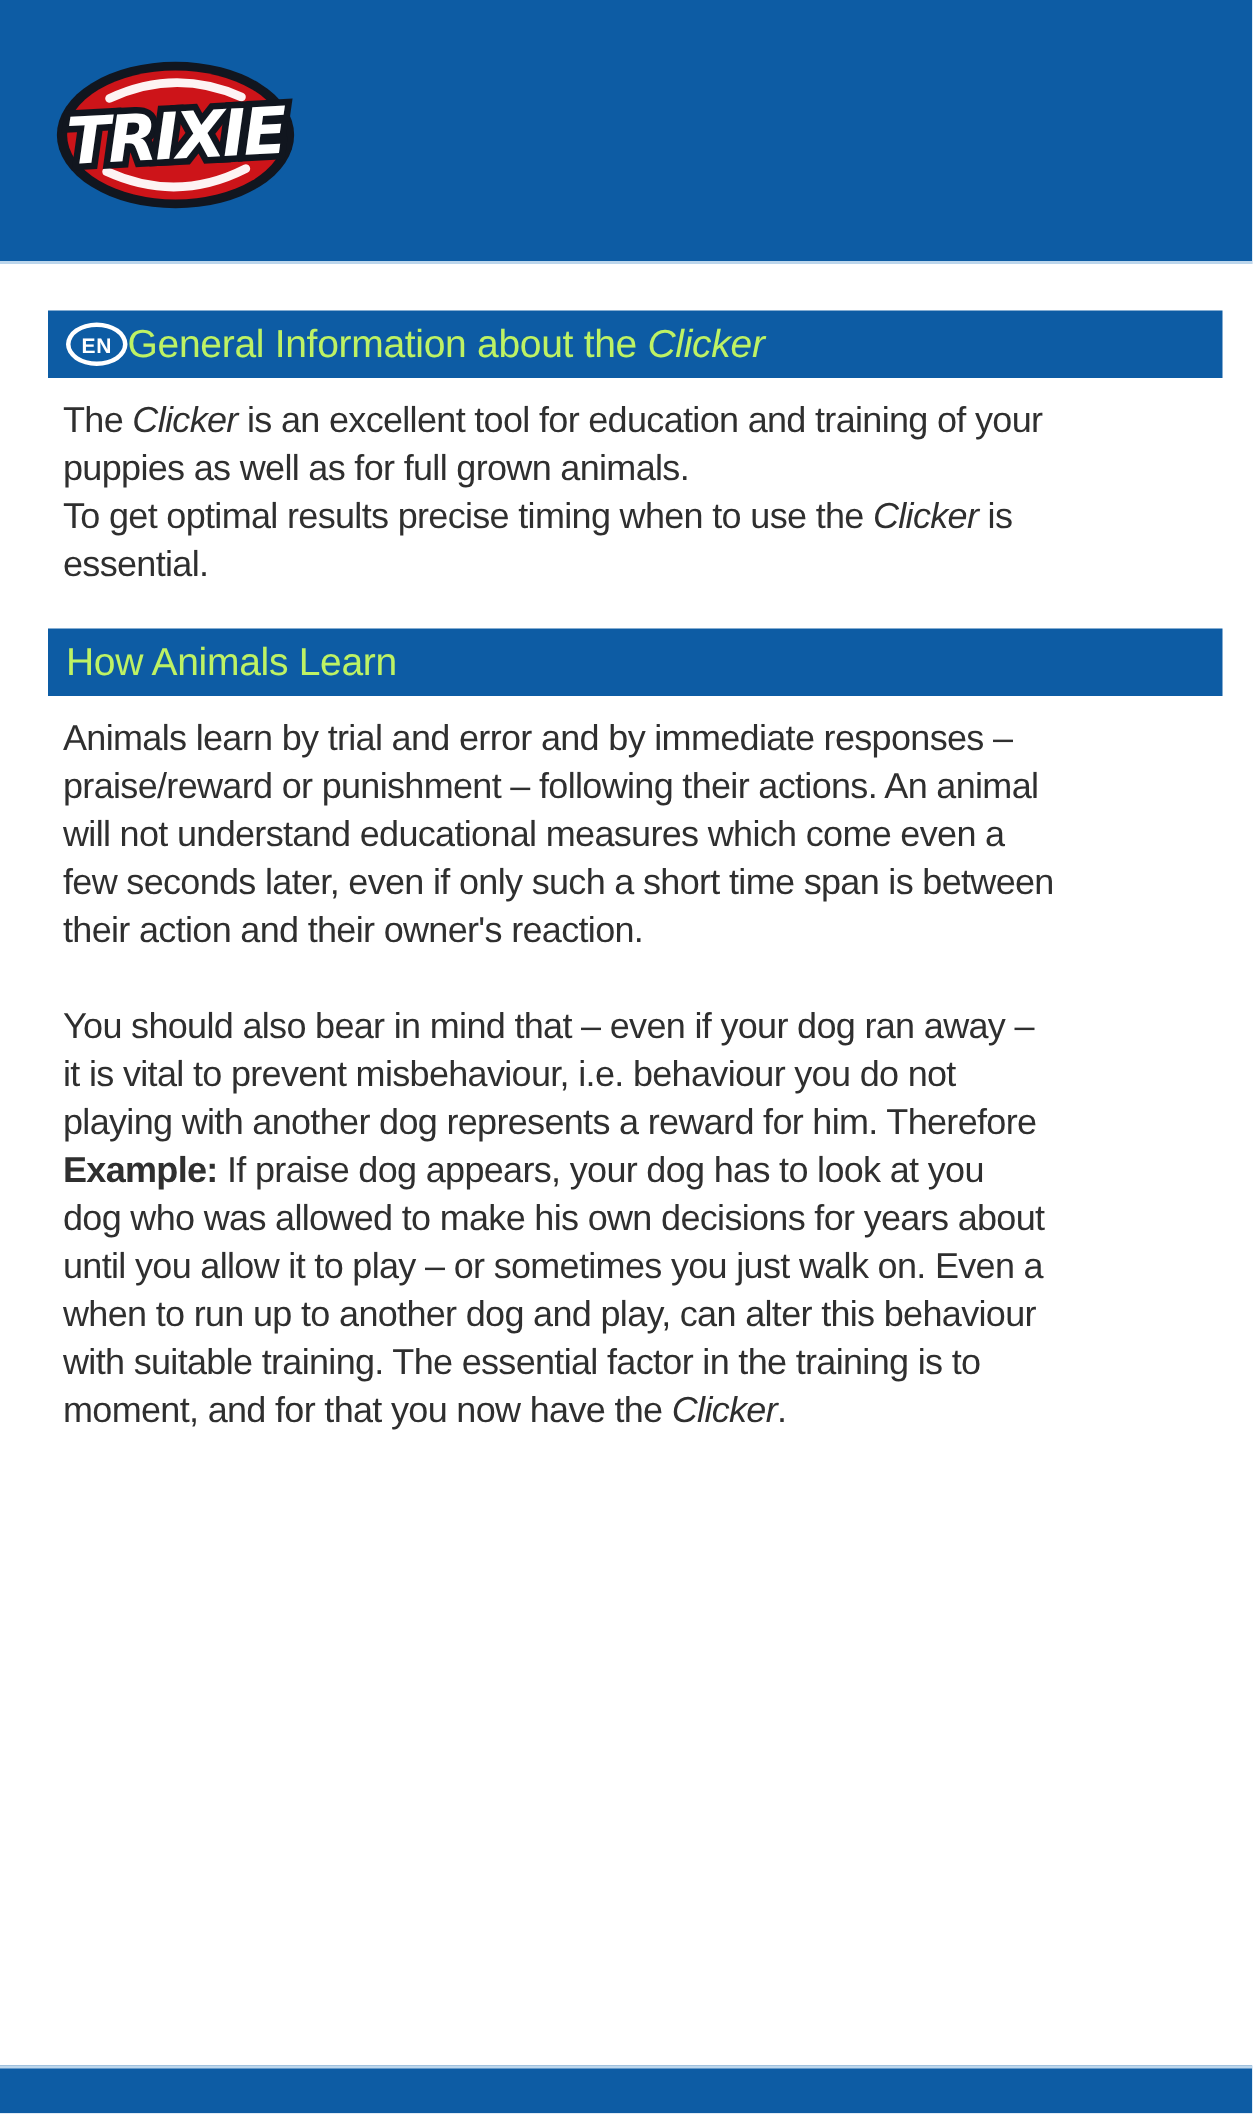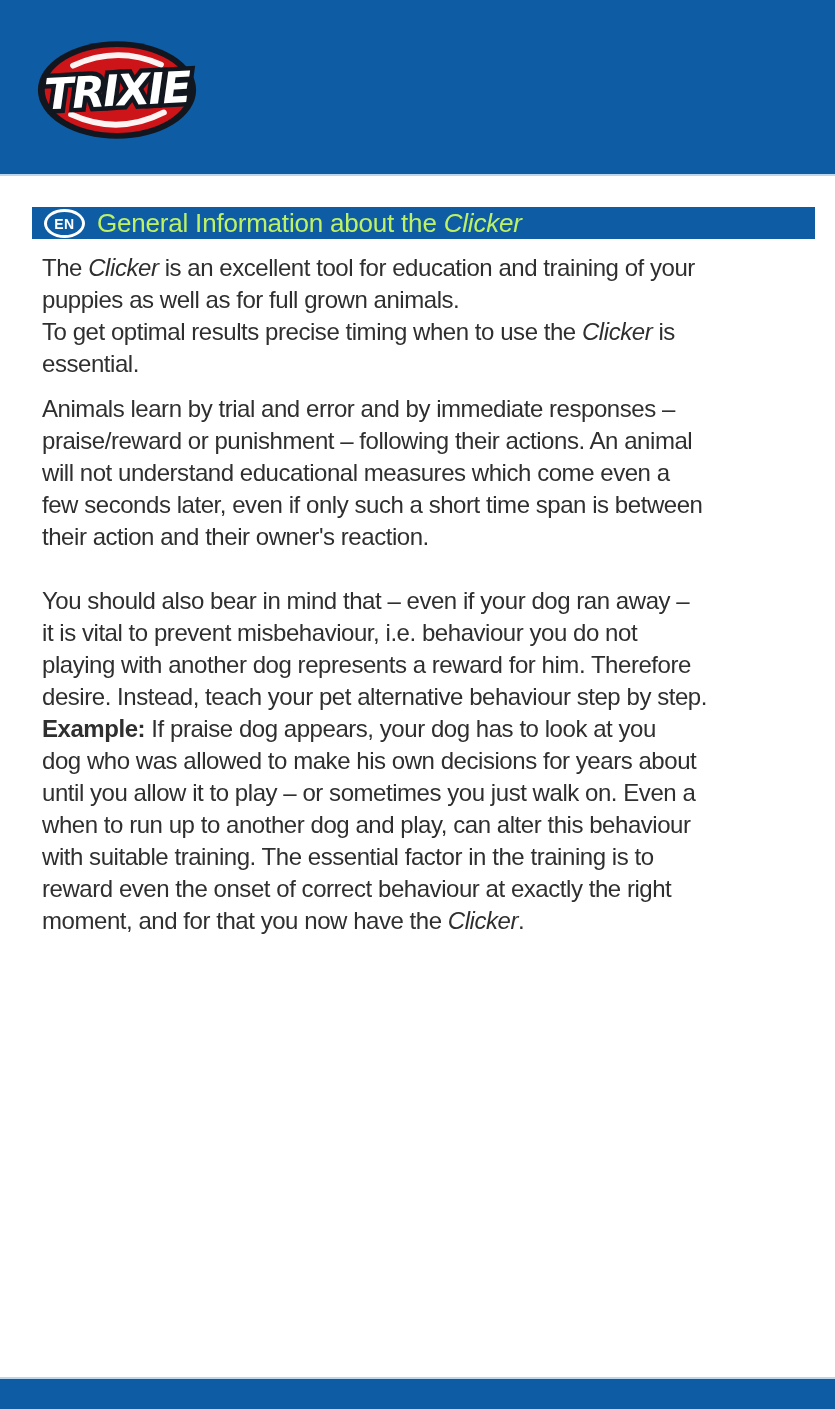--- a/index.html
+++ b/index.html
@@ -25,24 +25,24 @@
   }
   .logo{
     position:absolute;
     left:34px;top:38px;
     width:166px;height:104px;
   }
   
   .bar{
     box-sizing:border-box;
     margin-left:32px;
-    width:783px;height:32px;
+    width:783px;height:45px;
     background:var(--blue);
     display:flex;align-items:center;
-    gap:12px;
+    gap:0;
     padding:0 12px;
   }
   .bar-first{margin-top:31px;}
   .bar-second{margin-top:26px;}
   .bar-title{
     margin:0;
     font-size:26px;font-weight:400;
     color:#bef264;
     letter-spacing:-0.2px;
     white-space:nowrap;
@@ -113,39 +113,40 @@
           <div class="para">
             <div class="line"><span>The </span><span class="it">Clicker</span><span> is an excellent tool for education and training of your</span></div>
             <div class="line"><span>puppies as well as for full grown animals.</span></div>
             <div class="line"><span>To get optimal results precise timing when to use the </span><span class="it">Clicker</span><span> is</span></div>
             <div class="line"><span>essential.</span></div>
           </div>
         </div>
     </section>
 
     <section>
+      <div class="bar bar-second">
+        <h1 class="bar-title"><span>How Animals Learn</span></h1>
+      </div>
       <div class="body-text">
           <div class="para">
             <div class="line"><span>Animals learn by trial and error and by immediate responses –</span></div>
             <div class="line"><span>praise/reward or punishment – following their actions. An animal</span></div>
             <div class="line"><span>will not understand educational measures which come even a</span></div>
             <div class="line"><span>few seconds later, even if only such a short time span is between</span></div>
             <div class="line"><span>their action and their owner's reaction.</span></div>
           </div>
           <div class="para">
             <div class="line"><span>You should also bear in mind that – even if your dog ran away –</span></div>
             <div class="line"><span>it is vital to prevent misbehaviour, i.e. behaviour you do not</span></div>
             <div class="line"><span>playing with another dog represents a reward for him. Therefore</span></div>
-            <div class="line"><span>desire. Instead, teach your pet alternative behaviour step by step.</span></div>
             <div class="line"><span class="bd">Example:</span><span> If praise dog appears, your dog has to look at you</span></div>
             <div class="line"><span>dog who was allowed to make his own decisions for years about</span></div>
             <div class="line"><span>until you allow it to play – or sometimes you just walk on. Even a</span></div>
             <div class="line"><span>when to run up to another dog and play, can alter this behaviour</span></div>
             <div class="line"><span>with suitable training. The essential factor in the training is to</span></div>
-            <div class="line"><span>reward even the onset of correct behaviour at exactly the right</span></div>
             <div class="line"><span>moment, and for that you now have the </span><span class="it">Clicker</span><span>.</span></div>
           </div>
         </div>
     </section>
 
   </main>
 
   <footer class="bottom-bar"></footer>
 
 </div>

